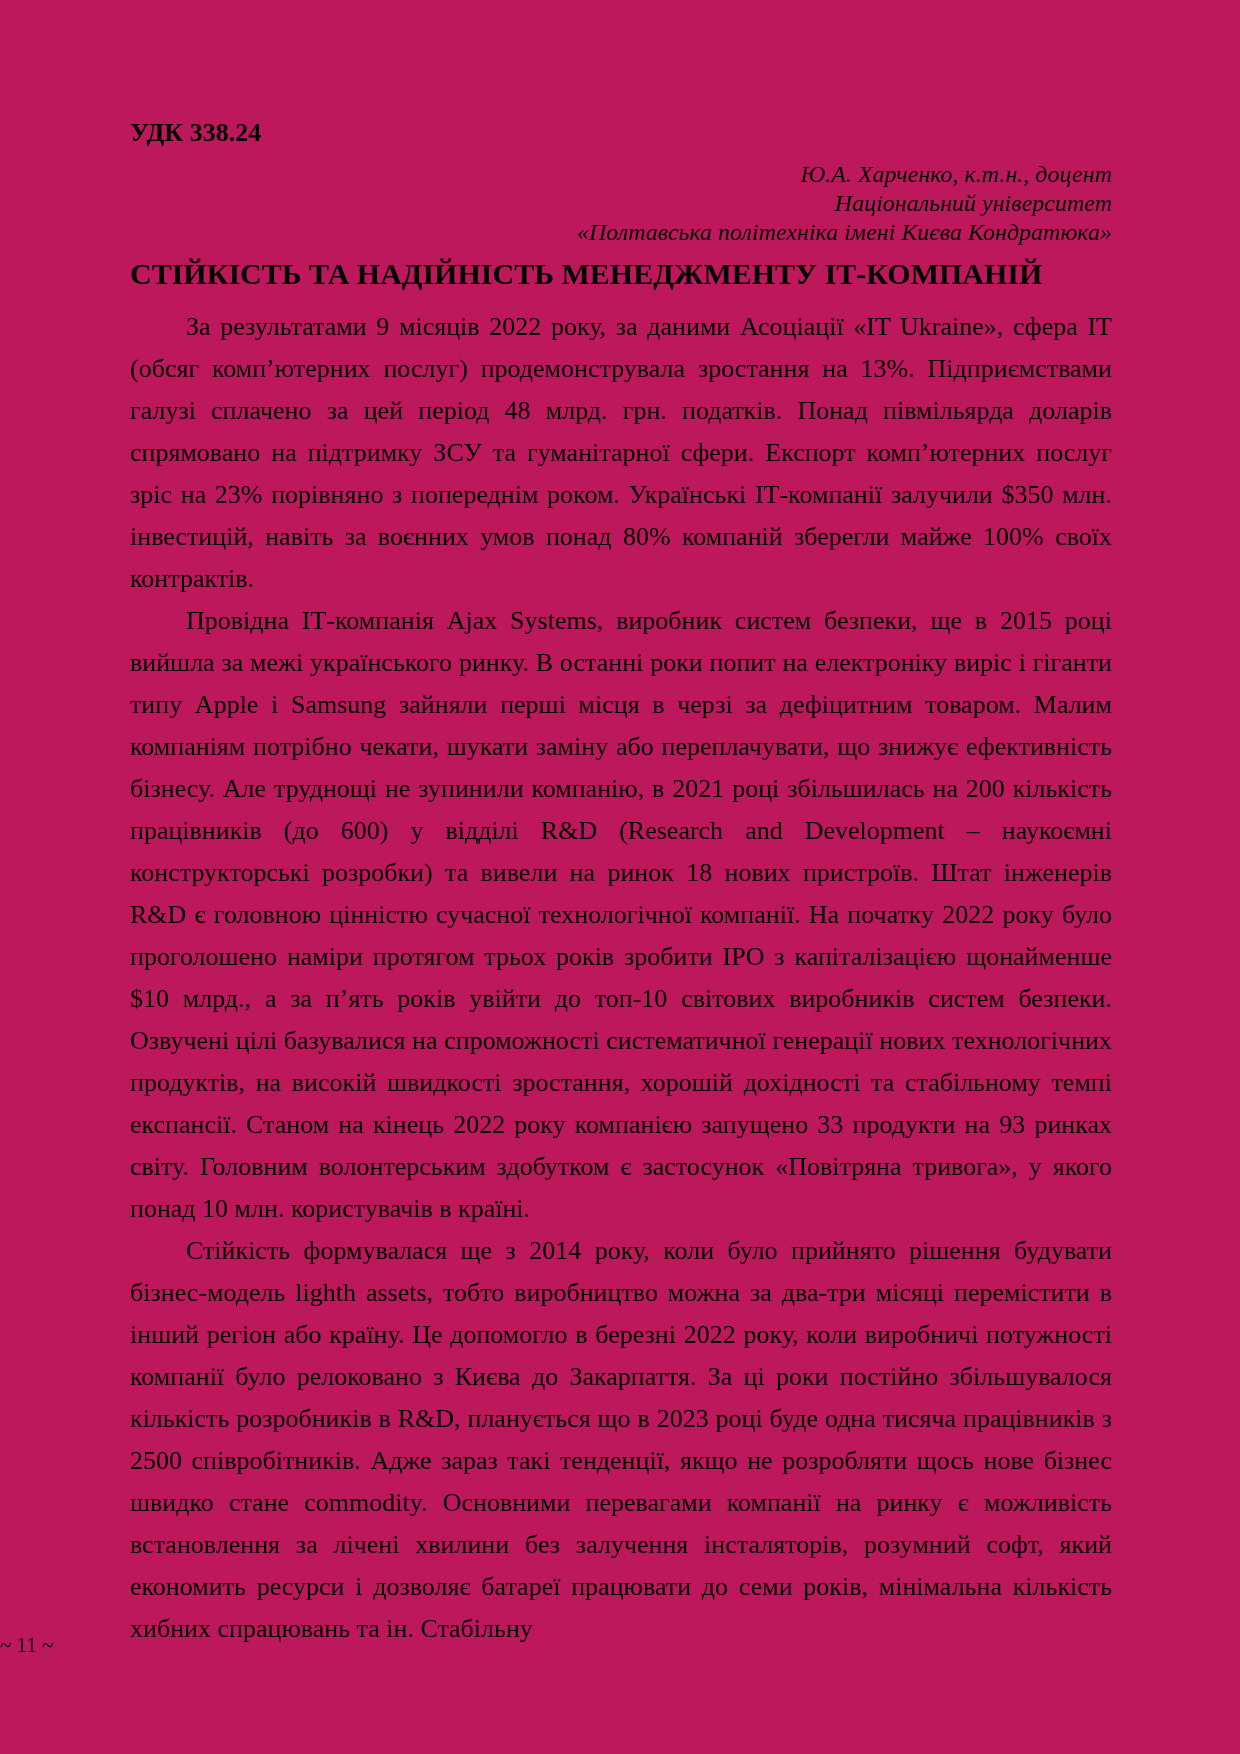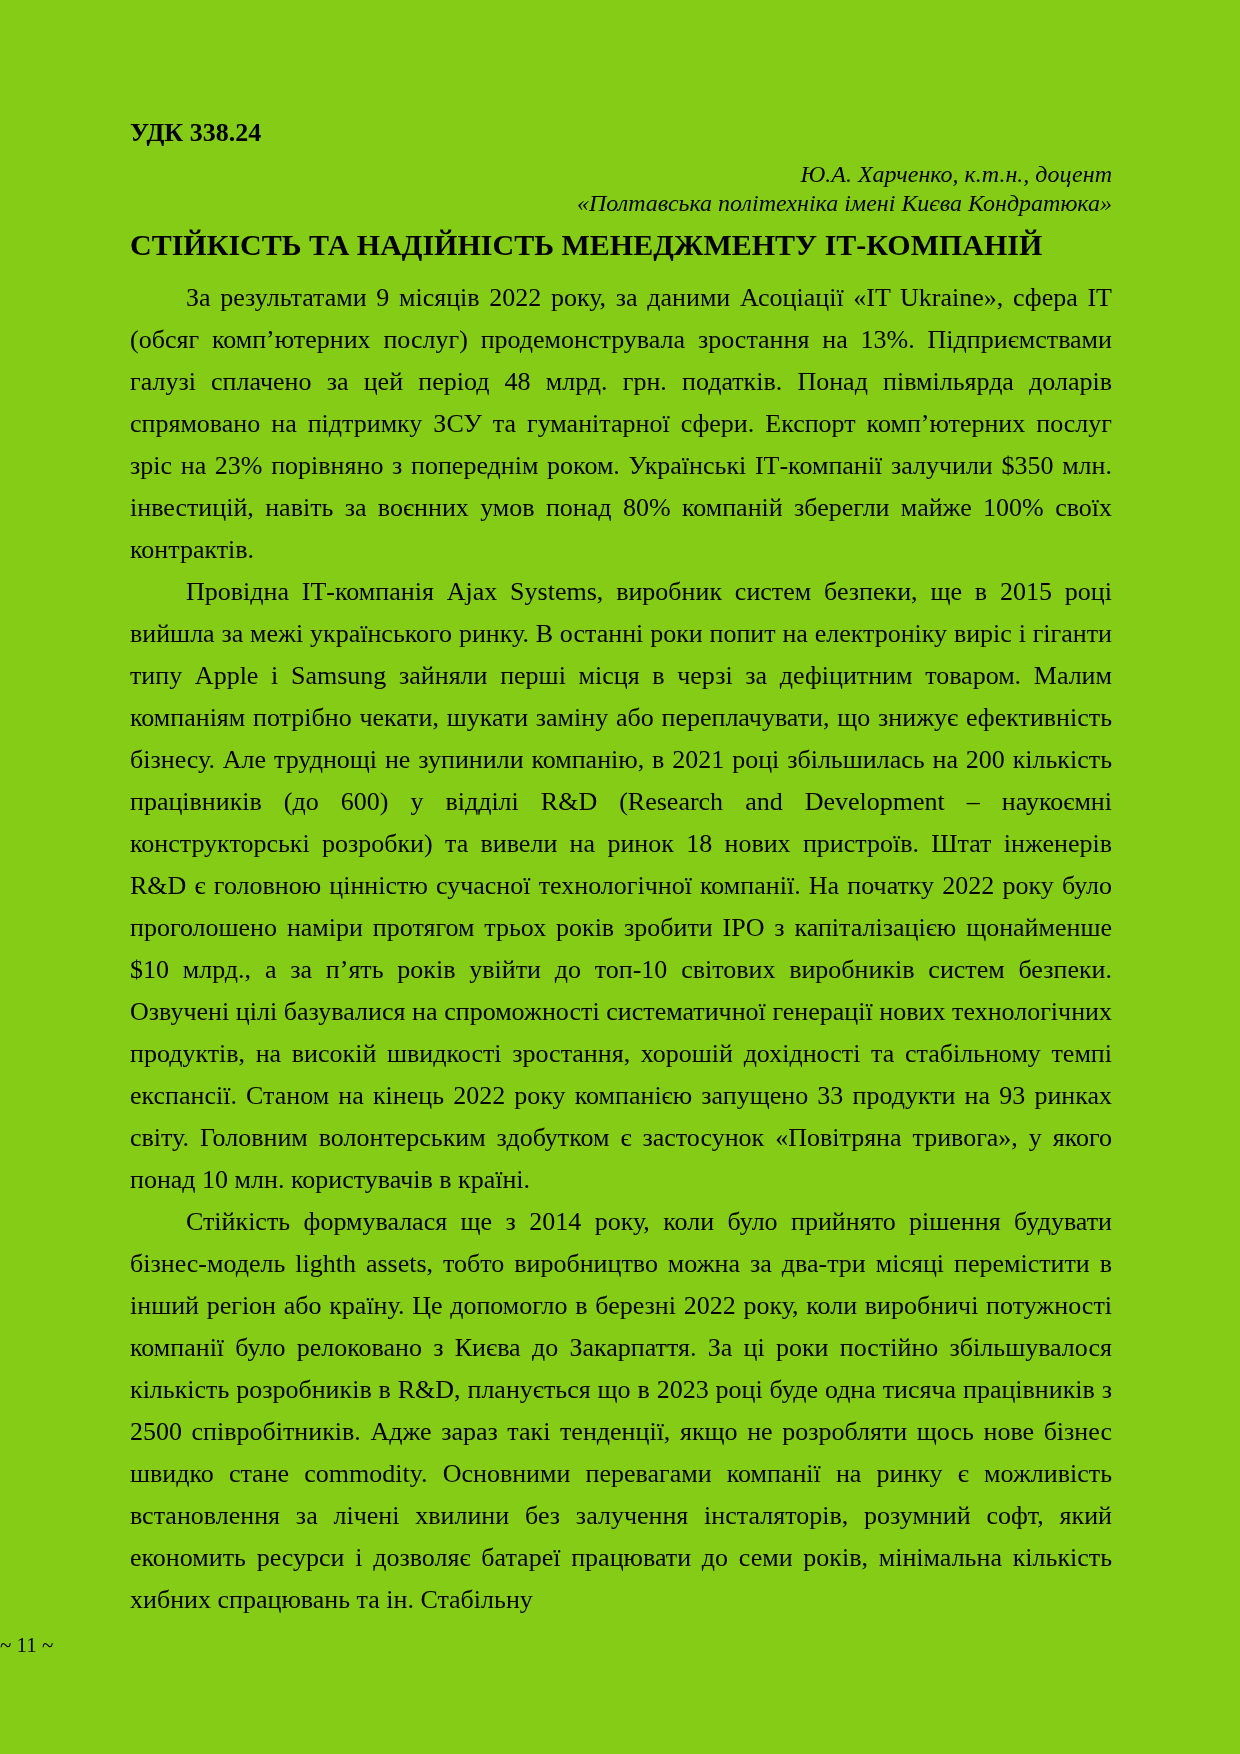--- a/index.html
+++ b/index.html
@@ -5,21 +5,21 @@
   html, body {
     margin: 0;
     padding: 0;
     background: #ffffff;
   }
   .page {
     position: relative;
     width: 1240px;
     height: 1754px;
     margin: 0 auto;
-    background: #84cc16;
+    background: #be185d;
     color: #000000;
     font-family: "Liberation Serif", "DejaVu Serif", serif;
     box-sizing: border-box;
     padding: 118px 128px 0 130px;
     overflow: hidden;
   }
   .udc {
     font-weight: bold;
     font-size: 26px;
     line-height: 30px;
@@ -58,20 +58,21 @@
 </style>
 </head>
 <body>
 
 <div class="page">
 
   <div class="udc">УДК 338.24</div>
 
   <div class="author-block">
     <div>Ю.А. Харченко, к.т.н., доцент</div>
+    <div>Національний університет</div>
     <div>«Полтавська політехніка імені Києва Кондратюка»</div>
   </div>
 
   <h1 class="article-title">СТІЙКІСТЬ ТА НАДІЙНІСТЬ МЕНЕДЖМЕНТУ ІТ-КОМПАНІЙ</h1>
 
   <div class="body-text">
     <p>За результатами 9 місяців 2022 року, за даними Асоціації «IT Ukraine», сфера ІТ (обсяг комп’ютерних послуг) продемонструвала зростання на 13%. Підприємствами галузі сплачено за цей період 48 млрд. грн. податків. Понад півмільярда доларів спрямовано на підтримку ЗСУ та гуманітарної сфери. Експорт комп’ютерних послуг зріс на 23% порівняно з попереднім роком. Українські ІТ-компанії залучили $350 млн. інвестицій, навіть за воєнних умов понад 80% компаній зберегли майже 100% своїх контрактів.</p>
     <p>Провідна ІТ-компанія Ajax Systems, виробник систем безпеки, ще в 2015 році вийшла за межі українського ринку. В останні роки попит на електроніку виріс і гіганти типу Apple і Samsung зайняли перші місця в черзі за дефіцитним товаром. Малим компаніям потрібно чекати, шукати заміну або переплачувати, що знижує ефективність бізнесу. Але труднощі не зупинили компанію, в 2021 році збільшилась на 200 кількість працівників (до 600) у відділі R&amp;D (Research and Development – наукоємні конструкторські розробки) та вивели на ринок 18 нових пристроїв. Штат інженерів R&amp;D є головною цінністю сучасної технологічної компанії. На початку 2022 року було проголошено наміри протягом трьох років зробити IPO з капіталізацією щонайменше $10 млрд., а за п’ять років увійти до топ-10 світових виробників систем безпеки. Озвучені цілі базувалися на спроможності систематичної генерації нових технологічних продуктів, на високій швидкості зростання, хорошій дохідності та стабільному темпі експансії. Станом на кінець 2022 року компанією запущено 33 продукти на 93 ринках світу. Головним волонтерським здобутком є застосунок «Повітряна тривога», у якого понад 10 млн. користувачів в країні.</p>
     <p>Стійкість формувалася ще з 2014 року, коли було прийнято рішення будувати бізнес-модель lighth assets, тобто виробництво можна за два-три місяці перемістити в інший регіон або країну. Це допомогло в березні 2022 року, коли виробничі потужності компанії було релоковано з Києва до Закарпаття. За ці роки постійно збільшувалося кількість розробників в R&amp;D, планується що в 2023 році буде одна тисяча працівників з 2500 співробітників. Адже зараз такі тенденції, якщо не розробляти щось нове бізнес швидко стане commodity. Основними перевагами компанії на ринку є можливість встановлення за лічені хвилини без залучення інсталяторів, розумний софт, який економить ресурси і дозволяє батареї працювати до семи років, мінімальна кількість хибних спрацювань та ін. Стабільну</p>
   </div>

